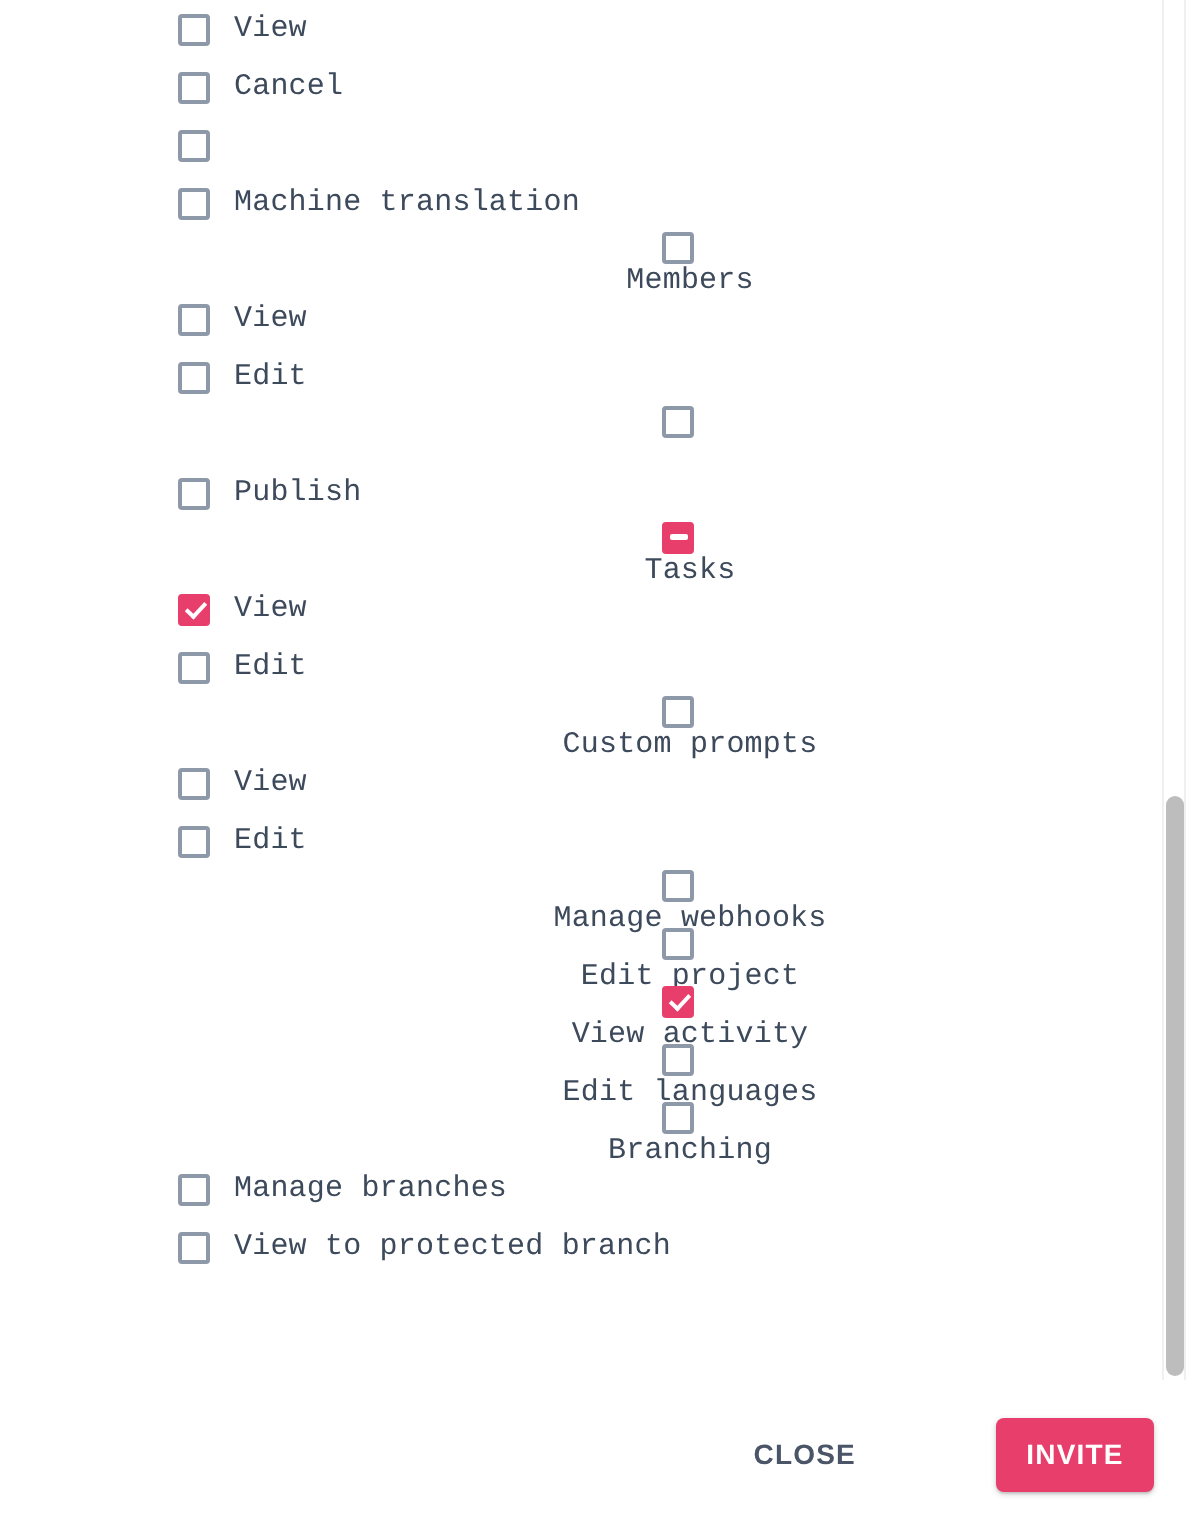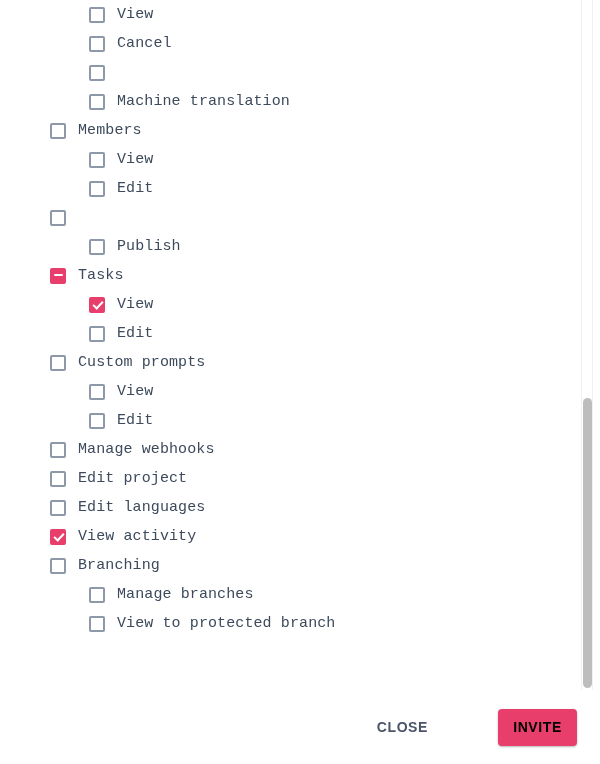--- a/index.html
+++ b/index.html
@@ -40,21 +40,21 @@
     list-style: none;
   }
 
   .perm-row {
     position: relative;
     height: 29px;
     display: flex;
     align-items: center;
     box-sizing: border-box;
   }
-  .perm-row.lvl-0 { padding-left: 50px; }
+  .perm-row.lvl-0 { padding-left: 78px; flex-direction: column; }
   .perm-row.lvl-1 { padding-left: 89px; }
 
   
   .cb {
     position: relative;
     width: 16px;
     height: 16px;
     flex: 0 0 16px;
     box-sizing: border-box;
     border: 2px solid #8d98a8;
@@ -146,21 +146,21 @@
     text-transform: none;
   }
   .btn-invite {
     background: #e83e6b;
     border: none;
     border-radius: 4px;
     font-family: "Liberation Sans", sans-serif;
     font-size: 14px;
     font-weight: bold;
     letter-spacing: 0.6px;
-    color: #000000;
+    color: #ffffff;
     width: 79px;
     height: 37px;
     cursor: pointer;
     box-shadow: 0 1px 3px rgba(0,0,0,0.18), 0 1px 1px rgba(0,0,0,0.12);
   }
 </style>
 </head>
 <body>
 
 <div class="dialog">
@@ -227,26 +227,26 @@
         </li>
         <li class="perm-row lvl-0">
           <span class="cb"></span>
           <span class="perm-label">Manage webhooks</span>
         </li>
         <li class="perm-row lvl-0">
           <span class="cb"></span>
           <span class="perm-label">Edit project</span>
         </li>
         <li class="perm-row lvl-0">
-          <span class="cb"></span>
-          <span class="perm-label">Edit languages</span>
-        </li>
-        <li class="perm-row lvl-0">
           <span class="cb checked"></span>
           <span class="perm-label">View activity</span>
+        </li>
+        <li class="perm-row lvl-0">
+          <span class="cb"></span>
+          <span class="perm-label">Edit languages</span>
         </li>
         <li class="perm-row lvl-0">
           <span class="cb"></span>
           <span class="perm-label">Branching</span>
         </li>
         <li class="perm-row lvl-1">
           <span class="cb"></span>
           <span class="perm-label">Manage branches</span>
         </li>
         <li class="perm-row lvl-1">

